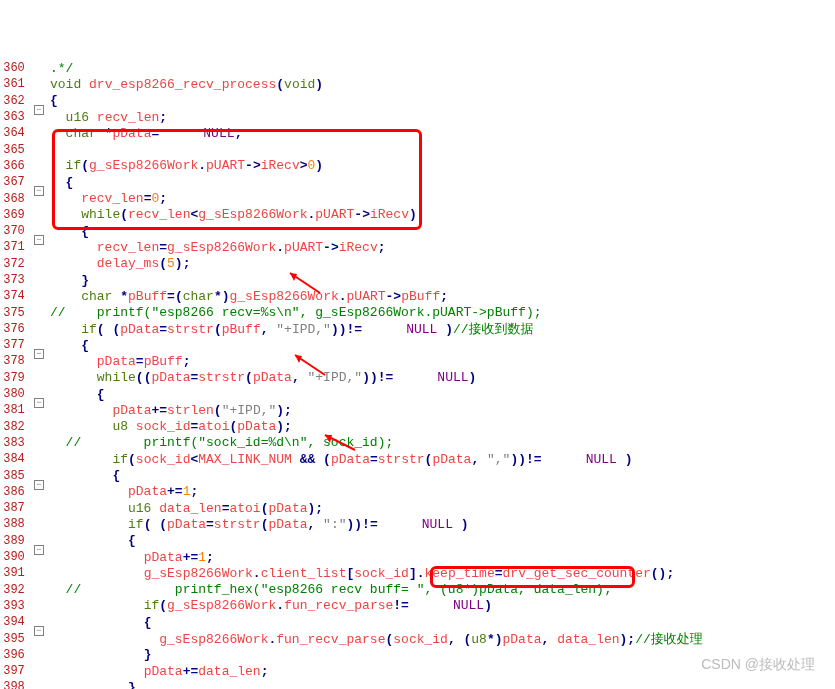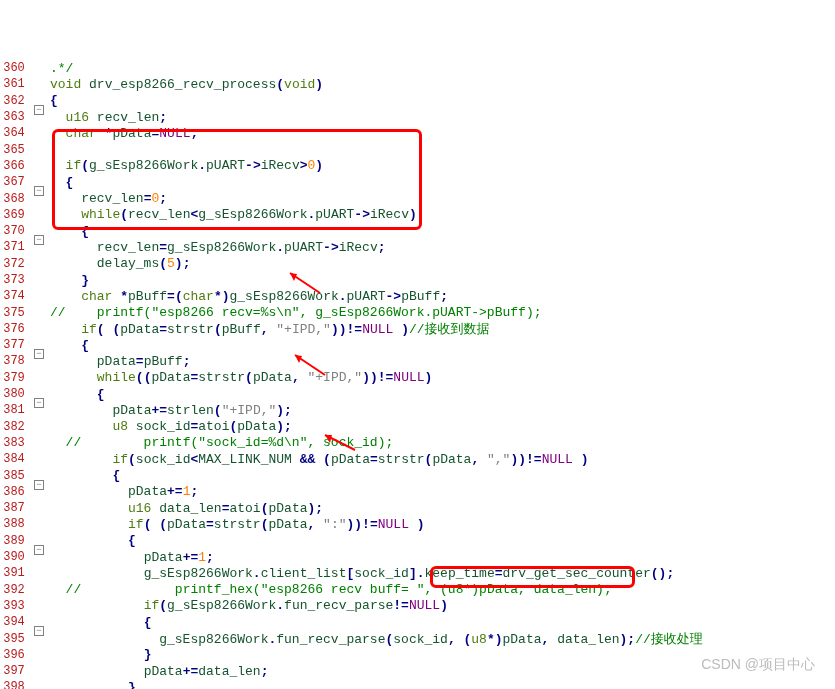--- a/index.html
+++ b/index.html
@@ -55,24 +55,24 @@
   line-height: 8px;
   text-align: center;
   color: #808080;
 }
 .code {
   padding-left: 4px;
 }
 .kw { color: #4d7c0f; }
 .str { color: #808080; }
 .num { color: #ff8000; }
-.null { color: #800080; }
+.null { color: #800080; margin-left: 44px; }
 .comment { color: #008000; }
 .op { color: #000080; font-weight: bold; }
-.txt { color: #14532d; }
+.txt { color: #ef4444; }
 .redbox1 {
   position: absolute;
   border: 3px solid #ff0000;
   border-radius: 6px;
   left: 52px;
   top: 129px;
   width: 370px;
   height: 101px;
   pointer-events: none;
 }
@@ -117,16 +117,16 @@
 <svg class="arrow" style="left:290px;top:350px;width:40px;height:30px">
 <path d="M35,25 L5,5" stroke="#ff0000" stroke-width="2" fill="none"></path>
 <path d="M5,5 L12,6 L9,13 Z" fill="#ff0000"></path>
 </svg>
 
 <svg class="arrow" style="left:320px;top:430px;width:40px;height:25px">
 <path d="M35,20 L5,5" stroke="#ff0000" stroke-width="2" fill="none"></path>
 <path d="M5,5 L12,5 L10,13 Z" fill="#ff0000"></path>
 </svg>
 
-<div class="watermark">CSDN @项目中心</div>
+<div class="watermark">CSDN @接收处理</div>
 
 
 
 
 </body></html>

